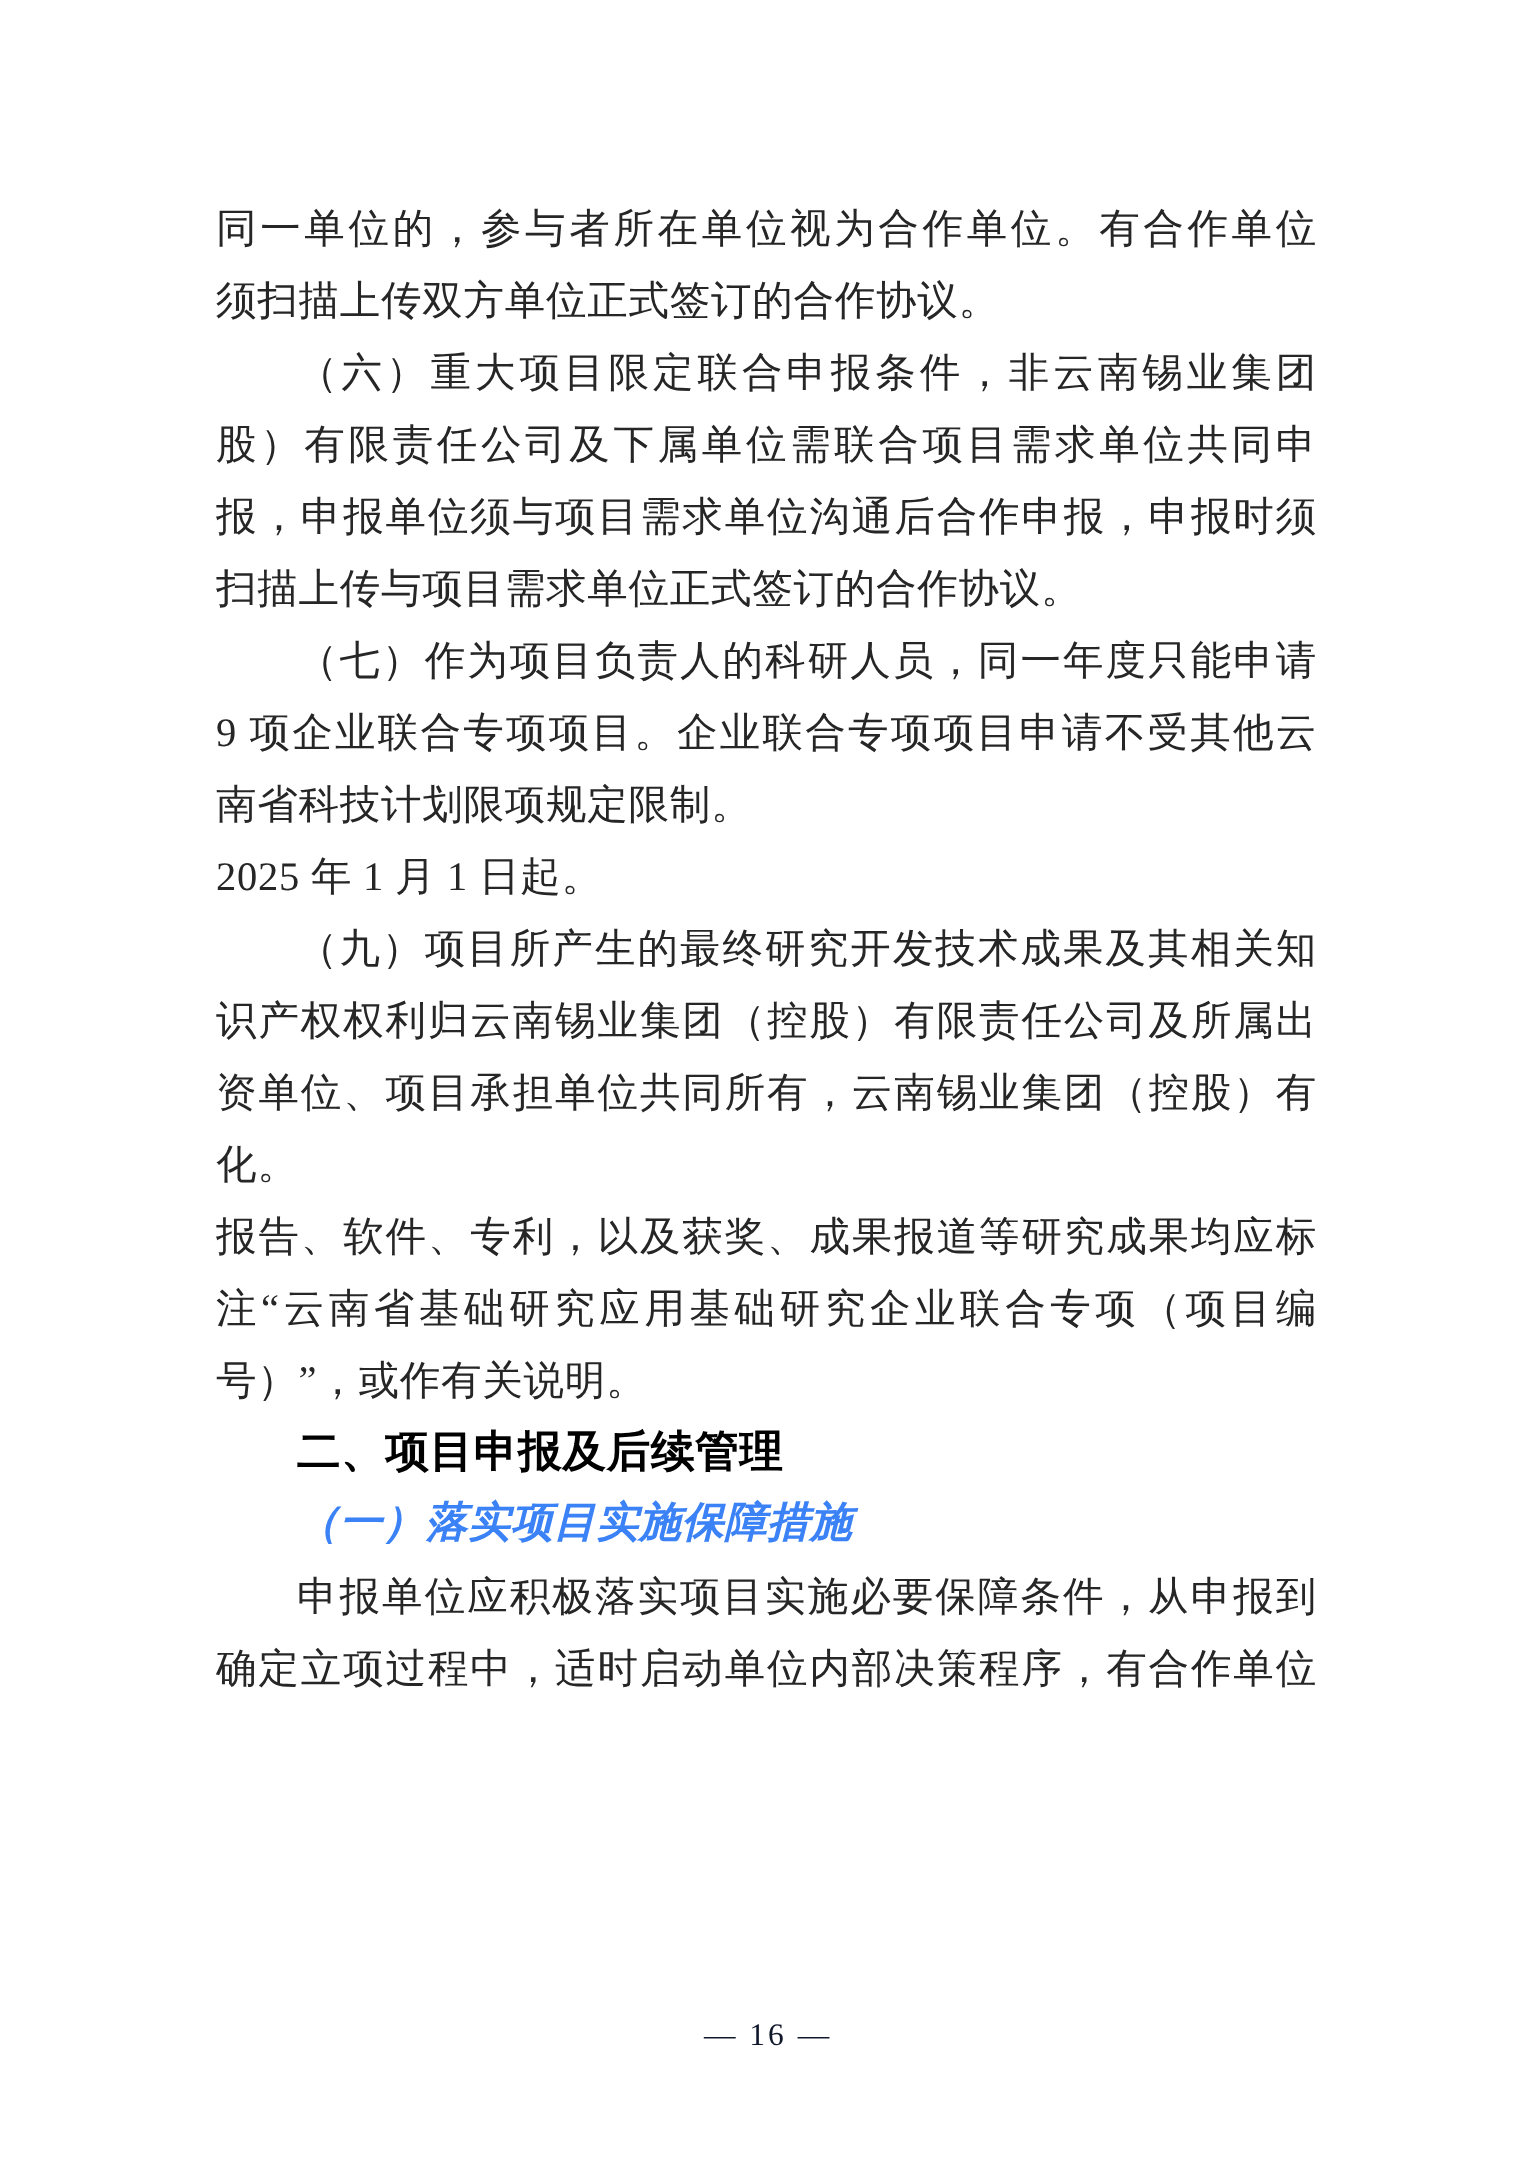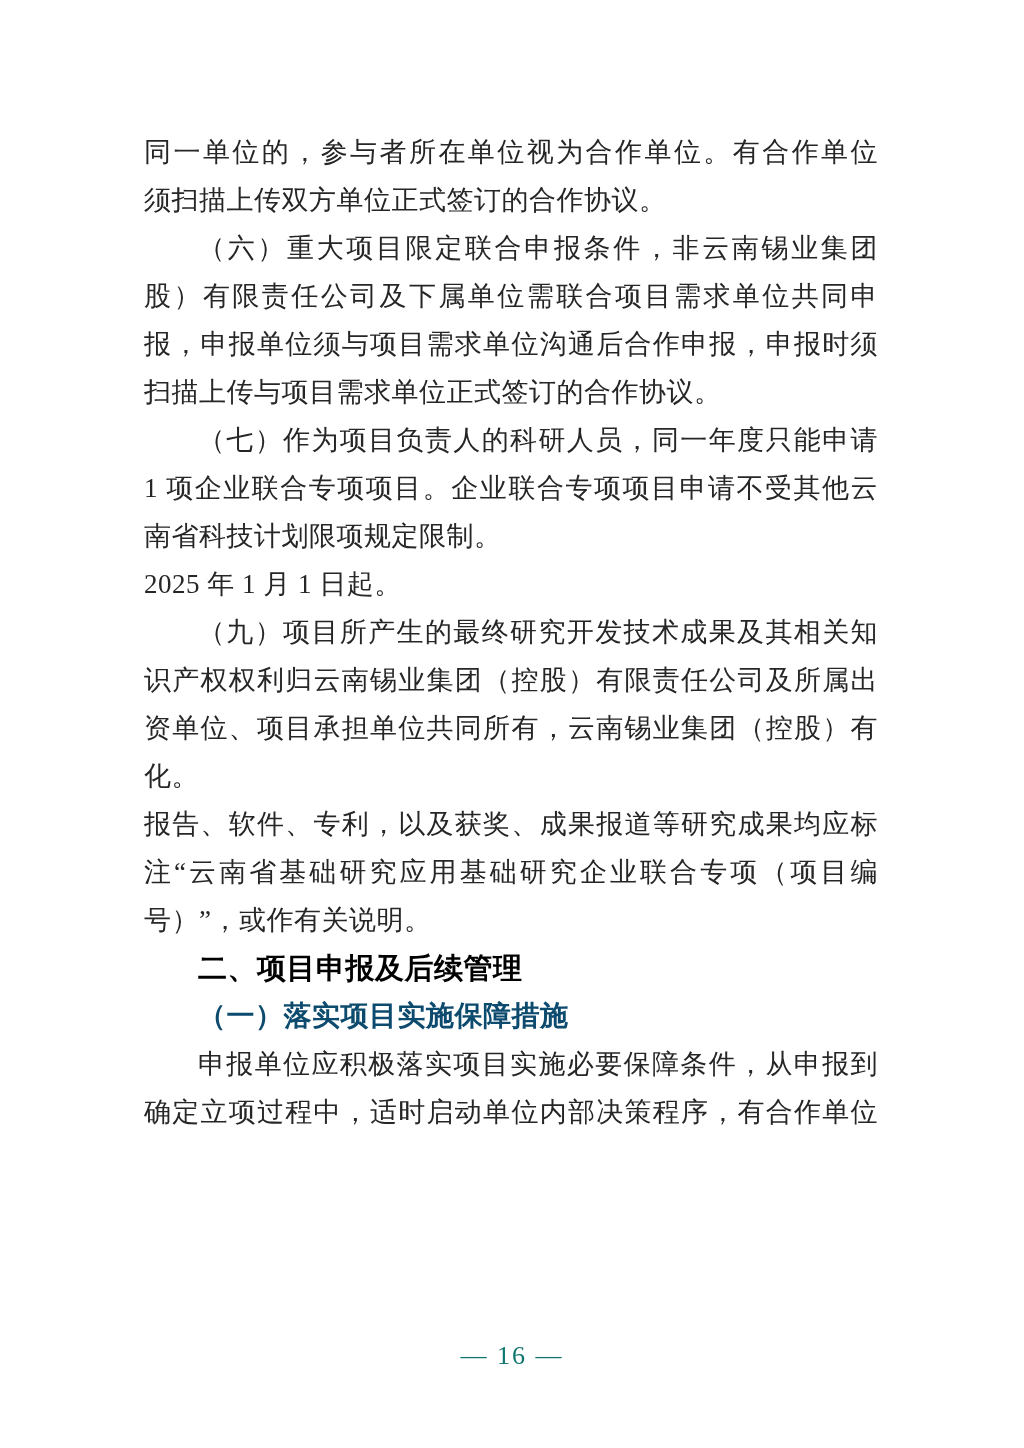--- a/index.html
+++ b/index.html
@@ -43,50 +43,51 @@
     font-family: "Liberation Sans", "DejaVu Sans", sans-serif;
     font-weight: 700;
     font-size: 29px;
     color: #000000;
     text-align: left;
     text-align-last: left;
   }
   .line.heading2 {
     font-weight: 700;
     font-size: 28px;
-    color: #0c4a6e;
+    color: #3b82f6;
     text-align: left;
     text-align-last: left;
+    font-style: italic;
   }
   .footer {
     position: absolute;
     top: 1332px;
     left: 0;
     width: 100%;
     height: 48px;
     line-height: 48px;
     text-align: center;
-    font-size: 26px;
-    color: #0f766e;
+    font-size: 21px;
+    color: #0f172a;
     letter-spacing: 2px;
   }
 </style>
 </head>
 <body>
 
 <div class="page">
   <div class="content" id="document-body">
       <div class="line">同一单位的，参与者所在单位视为合作单位。有合作单位的，</div>
       <div class="line lastline">须扫描上传双方单位正式签订的合作协议。</div>
       <div class="line indent">（六）重大项目限定联合申报条件，非云南锡业集团（控</div>
       <div class="line">股）有限责任公司及下属单位需联合项目需求单位共同申</div>
       <div class="line">报，申报单位须与项目需求单位沟通后合作申报，申报时须</div>
       <div class="line lastline">扫描上传与项目需求单位正式签订的合作协议。</div>
       <div class="line indent">（七）作为项目负责人的科研人员，同一年度只能申请</div>
-      <div class="line">1 项企业联合专项项目。企业联合专项项目申请不受其他云</div>
+      <div class="line">9 项企业联合专项项目。企业联合专项项目申请不受其他云</div>
       <div class="line lastline">南省科技计划限项规定限制。</div>
       <div class="line lastline">2025 年 1 月 1 日起。</div>
       <div class="line indent">（九）项目所产生的最终研究开发技术成果及其相关知</div>
       <div class="line">识产权权利归云南锡业集团（控股）有限责任公司及所属出</div>
       <div class="line">资单位、项目承担单位共同所有，云南锡业集团（控股）有</div>
       <div class="line lastline">化。</div>
       <div class="line">报告、软件、专利，以及获奖、成果报道等研究成果均应标</div>
       <div class="line">注“云南省基础研究应用基础研究企业联合专项（项目编</div>
       <div class="line lastline">号）”，或作有关说明。</div>
       <div class="line heading1 indent">二、项目申报及后续管理</div>

